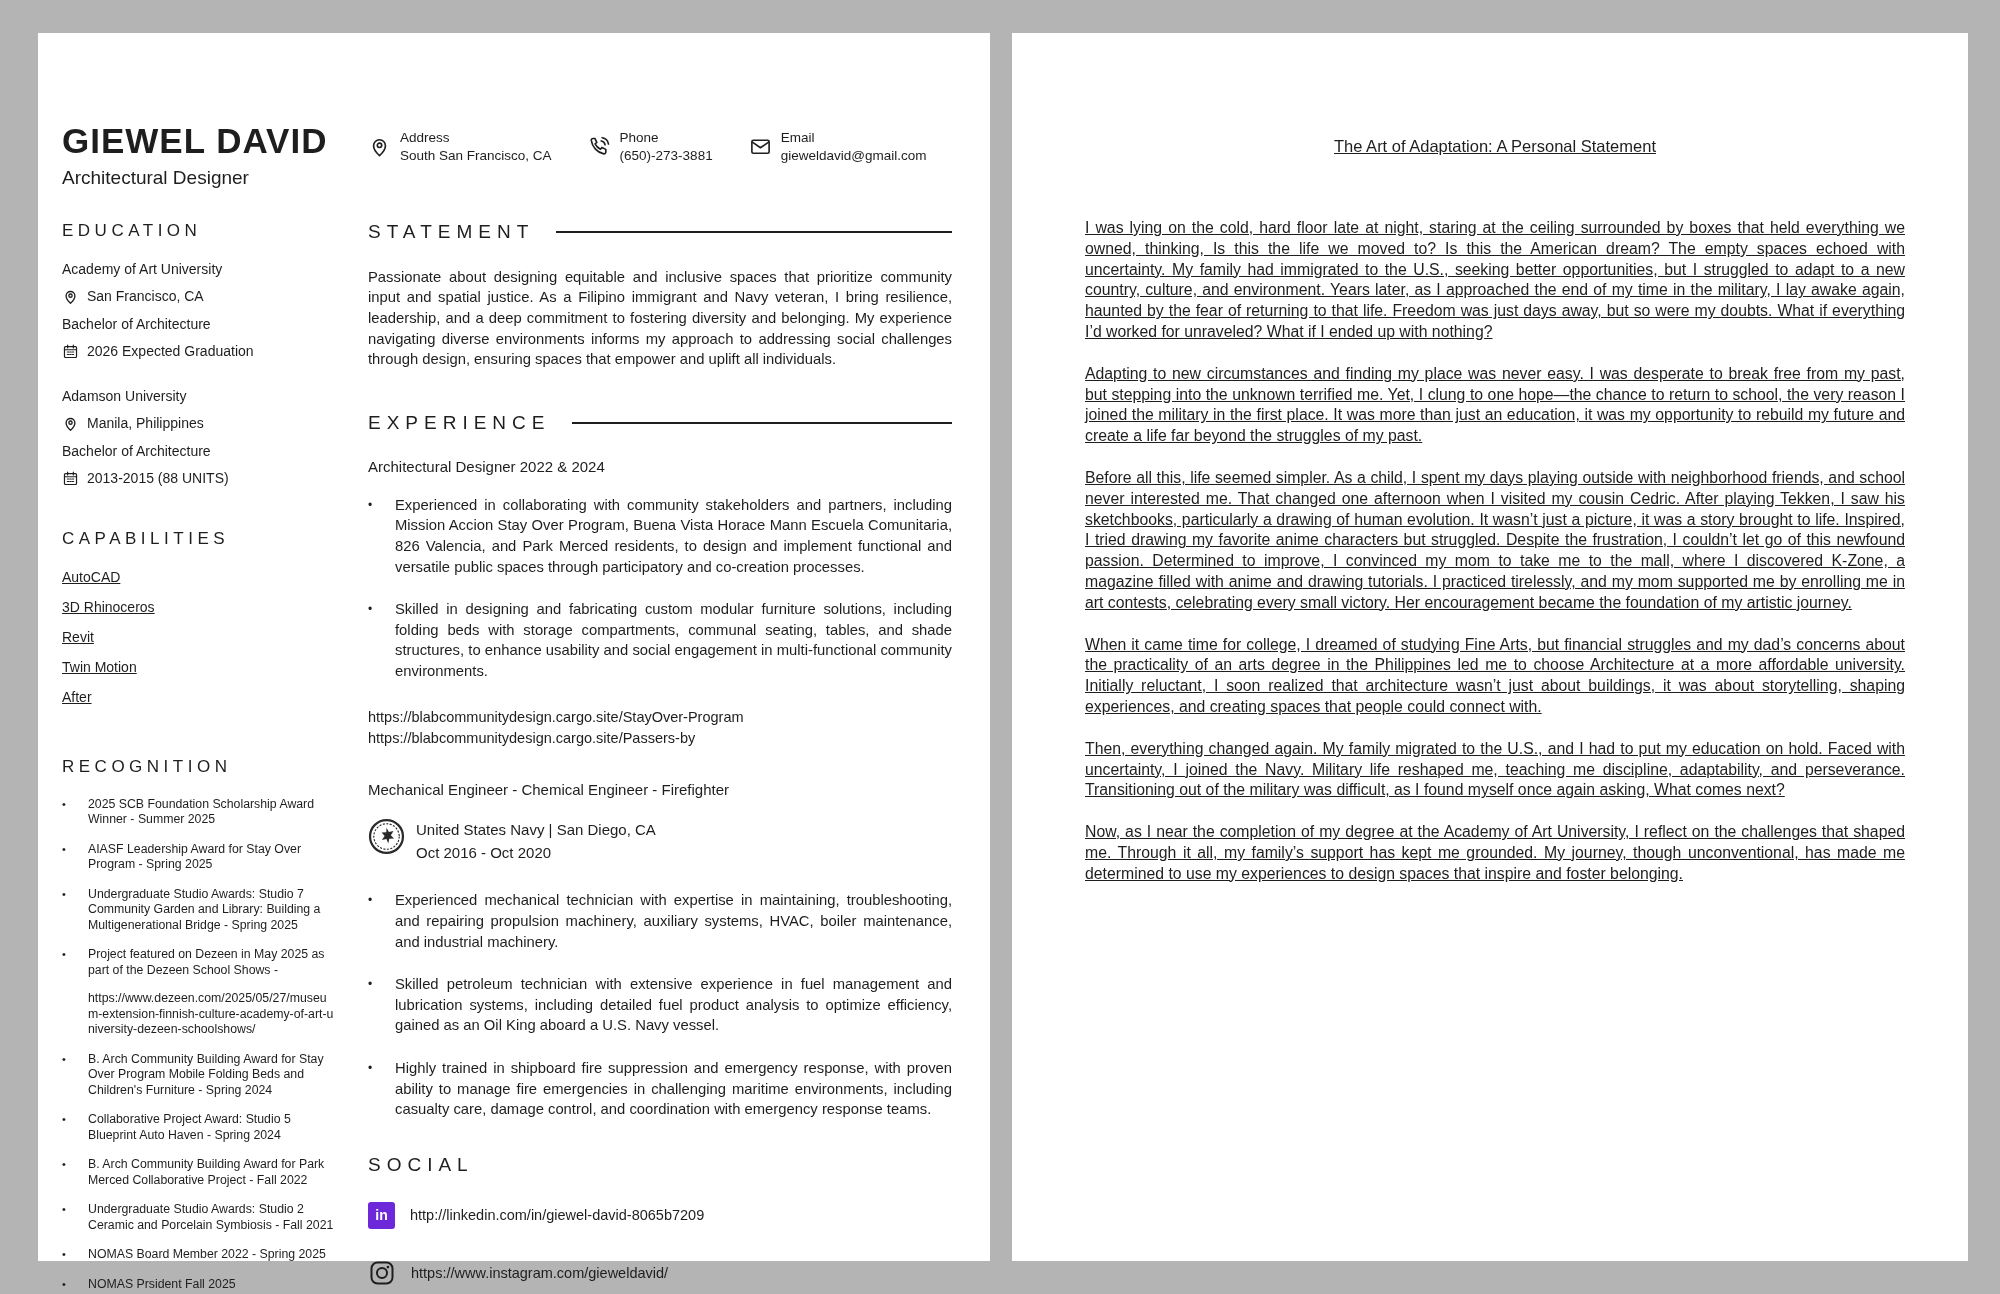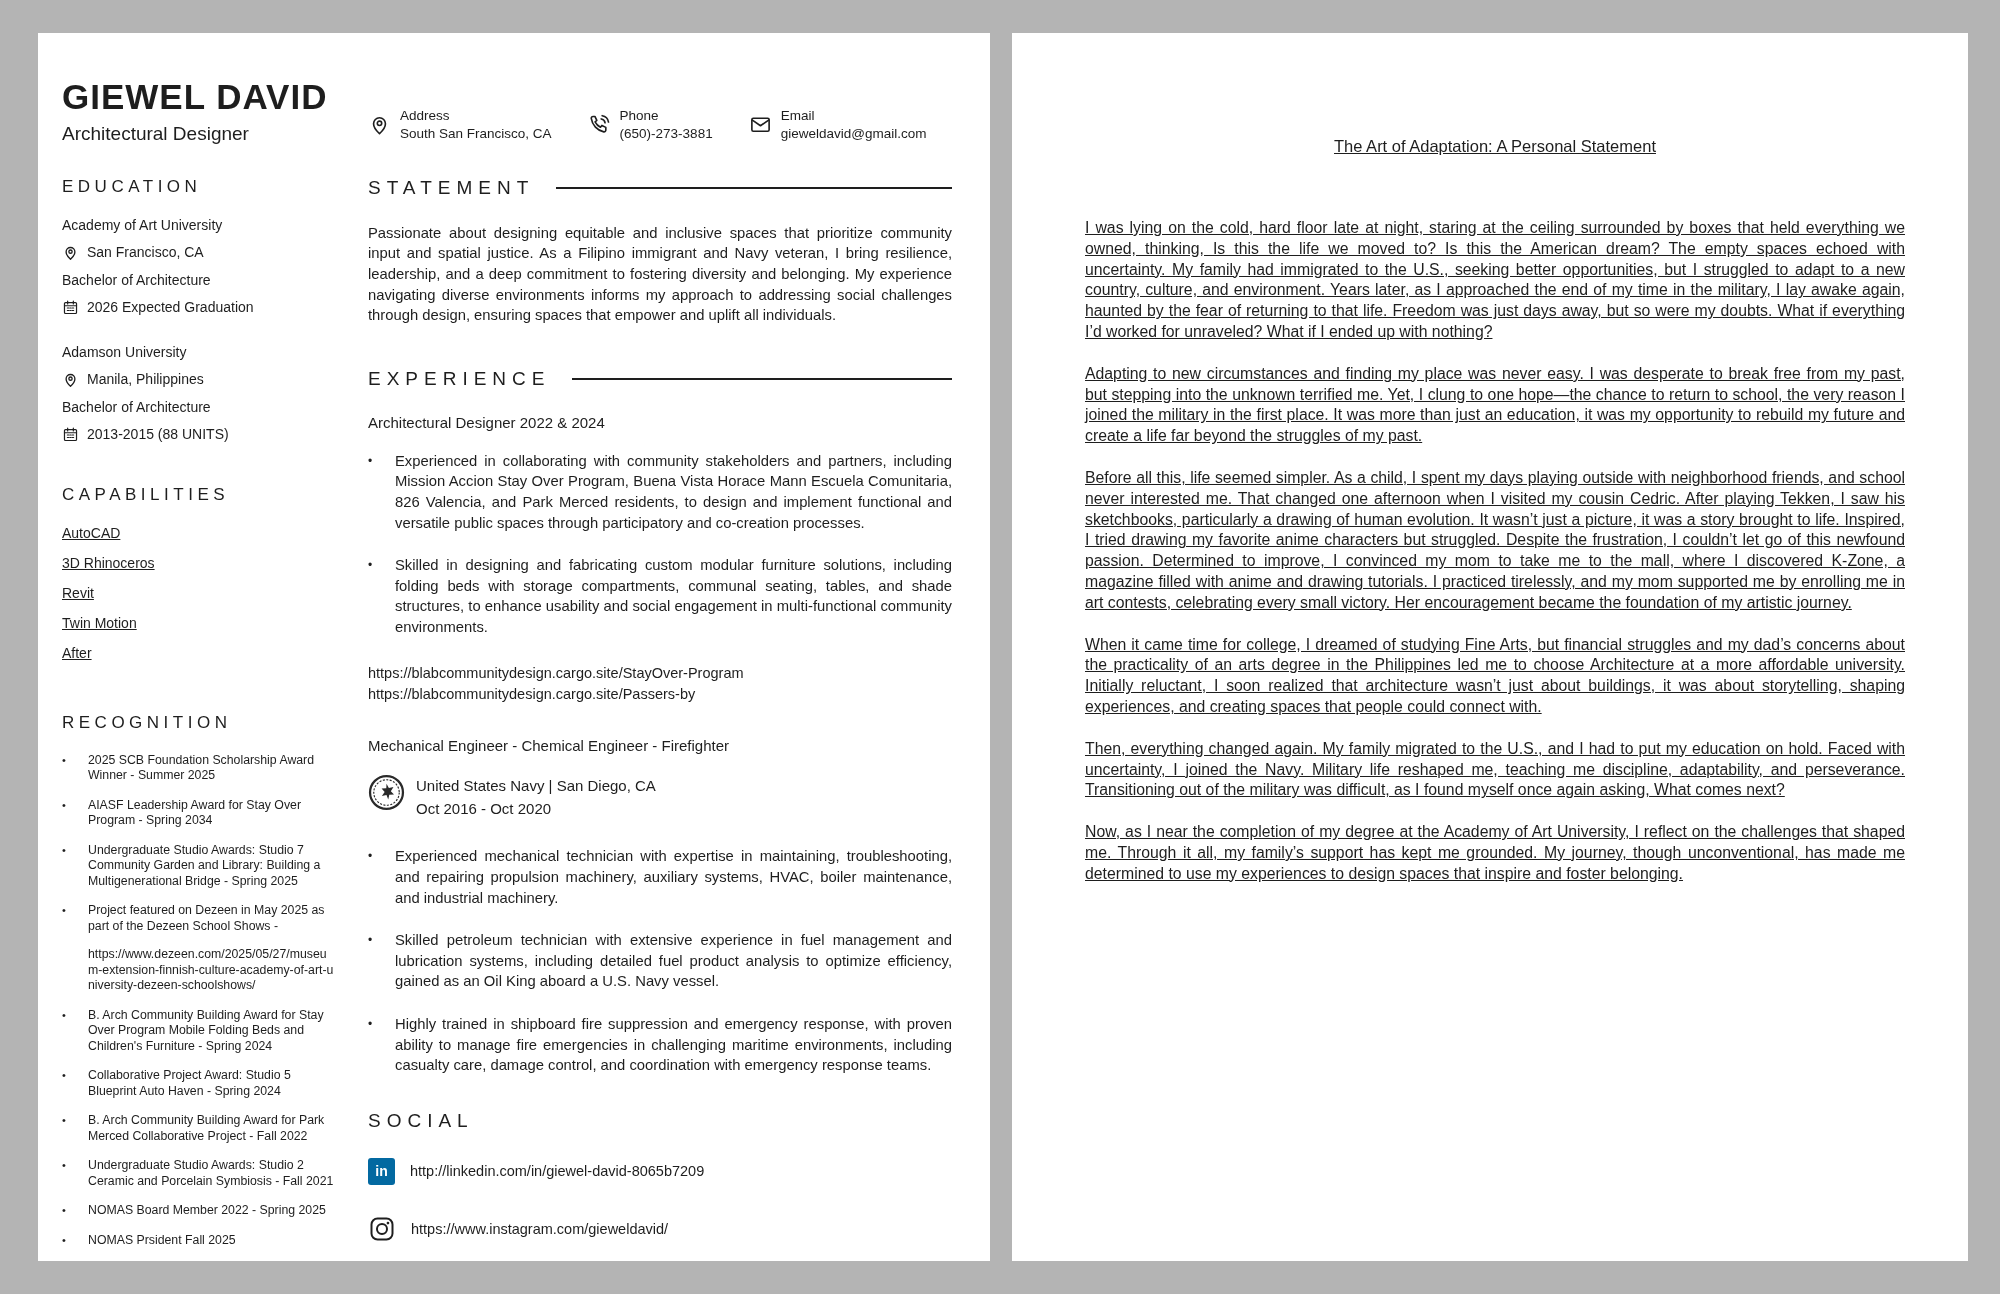--- a/index.html
+++ b/index.html
@@ -11,21 +11,21 @@
     color:#1e1e1e;
     position:relative;
     overflow:hidden;
   }
   .page { position:absolute; top:33px; height:1228px; background:#ffffff; }
   .page-left  { left:38px;  width:952px; }
   .page-right { left:1012px; width:956px; padding:0 63px 0 73px;text-decoration:underline; }
 
   
   .r-header { display:flex; padding:46px 40px 0 24px; }
-  .r-id { width:306px; flex-shrink:0; }
+  .r-id { width:306px; flex-shrink:0;margin-top:44px; }
   .r-name { font-size:35px; font-weight:600; letter-spacing:1px; line-height:1.05; }
   .r-title { font-size:19px; margin-top:7px; }
   .contact { display:flex; gap:36px; padding-top:26px; }
   .c-item { display:flex; gap:9px; align-items:center; }
   .c-icon { width:23px; height:23px; flex-shrink:0; }
   .c-icon svg { width:100%; height:100%; }
   .c-label { font-size:13.5px; margin-bottom:3px; }
   .c-value { font-size:13.5px; white-space:nowrap; }
 
   
@@ -60,21 +60,21 @@
   .jt2 { margin-top:32px; }
   .xb { display:flex; margin-bottom:22px; }
   .xdot { width:27px; flex-shrink:0; font-size:12px; padding-top:3px; }
   .xb .jp { flex:1; }
   .xlinks { font-size:14.5px; line-height:21px; margin:26px 0 32px; }
   .navy-row { display:flex; gap:11px; align-items:flex-start; margin:14px 0 26px; font-size:15px; line-height:23px; }
   .seal { width:37px; height:37px; flex-shrink:0; }
   .seal svg { width:100%; height:100%; }
   .social-h { margin-top:34px; margin-bottom:26px; }
   .soc-row { display:flex; gap:15px; align-items:center; margin-bottom:30px; font-size:14.5px; }
-  .li-icon { width:27px; height:27px; background:#0369a1; color:#ffffff; border-radius:3px;
+  .li-icon { width:27px; height:27px; background:#6d28d9; color:#ffffff; border-radius:3px;
              display:flex; align-items:center; justify-content:center;
              font-weight:700; font-size:14px; flex-shrink:0; }
   .ig-icon { width:28px; height:28px; flex-shrink:0; }
   .ig-icon svg { width:100%; height:100%; }
 
   
   .essay-title { font-size:16.5px; font-weight:500; text-align:center; margin:104px 0 0 0; }
   .essay-body { margin-top:62px; }
   .ep { font-size:15.8px; line-height:20.8px; text-align:justify; margin:0 0 21px 0; }
 </style>
@@ -201,21 +201,21 @@
         <h2 class="sh">RECOGNITION</h2>
         <div class="rec-item">
             <span class="rec-bullet">•</span>
             <div class="rec-body">
               <div>2025 SCB Foundation Scholarship Award Winner - Summer 2025</div>
             </div>
           </div>
         <div class="rec-item">
             <span class="rec-bullet">•</span>
             <div class="rec-body">
-              <div>AIASF Leadership Award for Stay Over Program - Spring 2034</div>
+              <div>AIASF Leadership Award for Stay Over Program - Spring 2025</div>
             </div>
           </div>
         <div class="rec-item">
             <span class="rec-bullet">•</span>
             <div class="rec-body">
               <div>Undergraduate Studio Awards: Studio 7 Community Garden and Library: Building a Multigenerational Bridge - Spring 2025</div>
             </div>
           </div>
         <div class="rec-item">
             <span class="rec-bullet">•</span>

